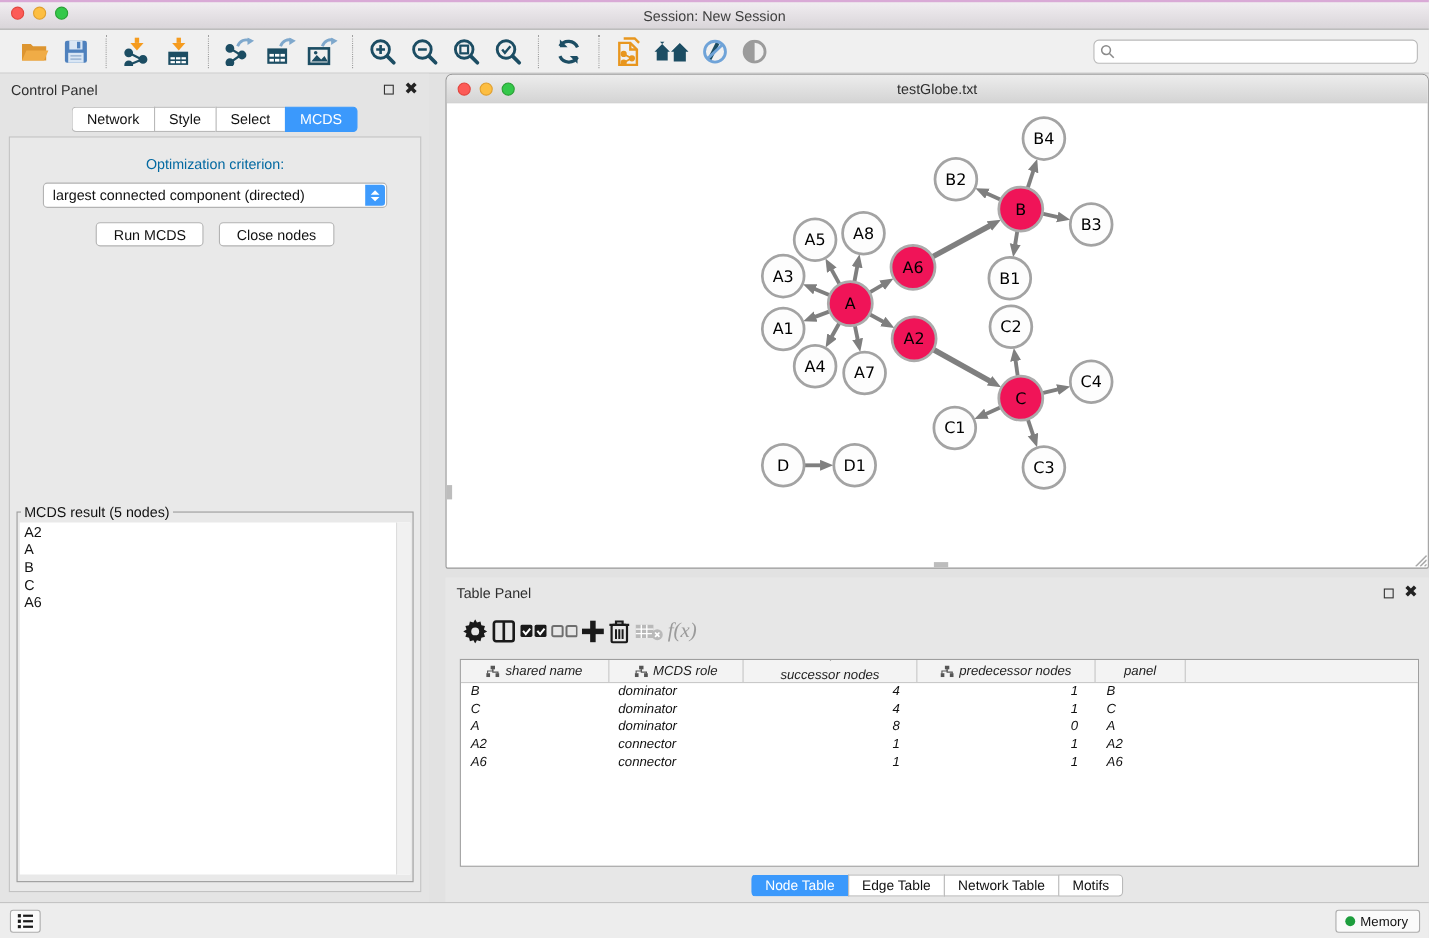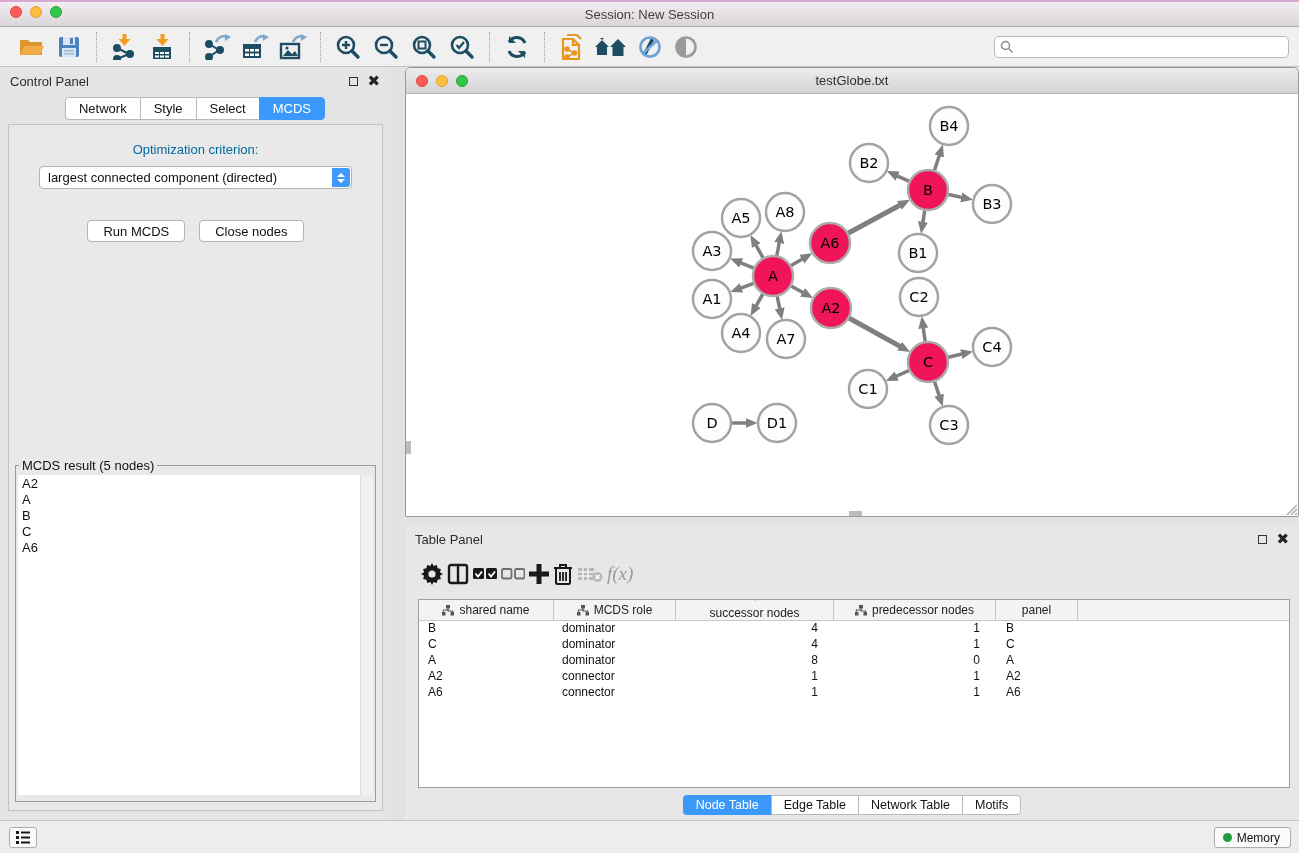--- a/index.html
+++ b/index.html
@@ -39,21 +39,21 @@
   .tab { font-size:13px; color:#111; background:#fff; border:1px solid #B9B9B9; border-right:none; padding:3px 13px; cursor:default; }
   .tab:first-child { border-radius:4px 0 0 4px; }
   .tab:last-child { border-radius:0 4px 4px 0; border-right:1px solid #B9B9B9; }
   .tab.active { background:#3B99FC; border-color:#3B99FC; color:#fff; }
   .cp-body { position:absolute; left:8px; right:7px; top:57px; bottom:9px; border:1px solid #C2C2C2; background:#E9E9E9; }
   .opt-label { text-align:center; margin-top:17px; font-size:13px; color:#0369a1; }
   .dropdown { position:relative; width:313px; height:23px; margin:9px auto 0; background:#fff; border:1px solid #B3B3B3; border-radius:4px; font-size:13px; line-height:21px; padding-left:8px; color:#111; }
   .stepper { position:absolute; right:1px; top:1px; bottom:1px; width:18px; background:#3E9BFD; border-radius:0 3px 3px 0; display:flex; flex-direction:column; align-items:center; justify-content:center; gap:2px; }
   .arr-up { width:0; height:0; border-left:4px solid transparent; border-right:4px solid transparent; border-bottom:4px solid #fff; }
   .arr-dn { width:0; height:0; border-left:4px solid transparent; border-right:4px solid transparent; border-top:4px solid #fff; }
-  .cp-buttons { display:flex; justify-content:center; gap:14px; margin-top:31px; }
+  .cp-buttons { display:flex; justify-content:center; gap:14px; margin-top:13px; }
   .btn { height:22px; background:#fff; border:1px solid #B3B3B3; border-radius:4px; font-size:13px; padding:0 15px; color:#111; }
   .result-box { position:absolute; left:6px; right:6px; top:333px; bottom:8px; border:1px solid #9B9B9B; padding:0; }
   .result-box legend { font-size:13px; color:#111; margin-left:3px; padding:0 3px; }
   .result-list { position:absolute; left:2px; right:2px; top:2px; bottom:2px; background:#fff; font-size:13px; color:#111; padding:1px 0 0 4px; line-height:16px; }
   .result-scroll { position:absolute; right:2px; top:2px; bottom:2px; width:13px; background:#F1F1F1; border-left:1px solid #DDD; }
 
   
   .net-window { position:absolute; left:405px; top:0; width:894px; height:450px; background:#fff; border:1px solid #979797; border-radius:6px 6px 2px 2px; }
   .mac-bar { height:26px; background:linear-gradient(#EDEDED,#D4D4D4); border-bottom:1px solid #B3B3B3; border-radius:5px 5px 0 0; position:relative; display:flex; align-items:center; justify-content:center; }
   .mac-bar .lights { top:7px; }
@@ -61,21 +61,21 @@
   .canvas { position:relative; height:422px; overflow:hidden; }
   .nub-left { position:absolute; left:0; top:347px; width:5px; height:13px; background:#BDBDBD; }
   .nub-bottom { position:absolute; bottom:0; left:443px; width:13px; height:5px; background:#BDBDBD; }
   .resize-grip { position:absolute; right:1px; bottom:1px; }
 
   
   .table-panel { position:absolute; left:405px; top:458px; width:894px; height:295px; background:#E7E7E7; }
   .tp-toolbar { height:42px; display:flex; align-items:center; padding-left:16px; gap:4px; }
   .tp-ico { display:flex; align-items:center; justify-content:center; height:26px; }
   .fx { font-family:"Liberation Serif","DejaVu Serif",serif; font-style:italic; font-size:19px; color:#9B9B9B; }
-  .tablebox { position:absolute; left:13px; right:9px; top:74px; bottom:32px; background:#fff; border:1px solid #9E9E9E; overflow:hidden; }
+  .tablebox { position:absolute; left:13px; right:9px; top:74px; bottom:32px; background:#fff; border:1px solid #9E9E9E; overflow:hidden;font-style:italic; }
   .thead { display:flex; height:21px; background:#F3F3F3; border-bottom:1px solid #C9C9C9; }
   .th { display:flex; align-items:center; justify-content:center; gap:5px; font-size:12px; color:#222; border-right:1px solid #C6C6C6; }
   .trow { display:flex; height:16px; font-size:12px; color:#111; }
   .td { overflow:hidden; white-space:nowrap; }
   .c0 { width:135px; } .c1 { width:122px; } .c2 { width:158px;flex-direction:column; } .c3 { width:162px; } .c4 { width:82px; } .cf { flex:1; border-right:none !important; }
   .trow .c0 { padding-left:9px; } .trow .c1 { padding-left:8px; }
   .trow .c2, .trow .c3 { text-align:right; padding-right:16px; }
   .trow .c4 { padding-left:10px; }
   .tp-tabs { position:absolute; bottom:5px; left:0; right:0; display:flex; justify-content:center; }
   .tp-tabs .tab { font-size:12.5px; padding:2px 12px; }

